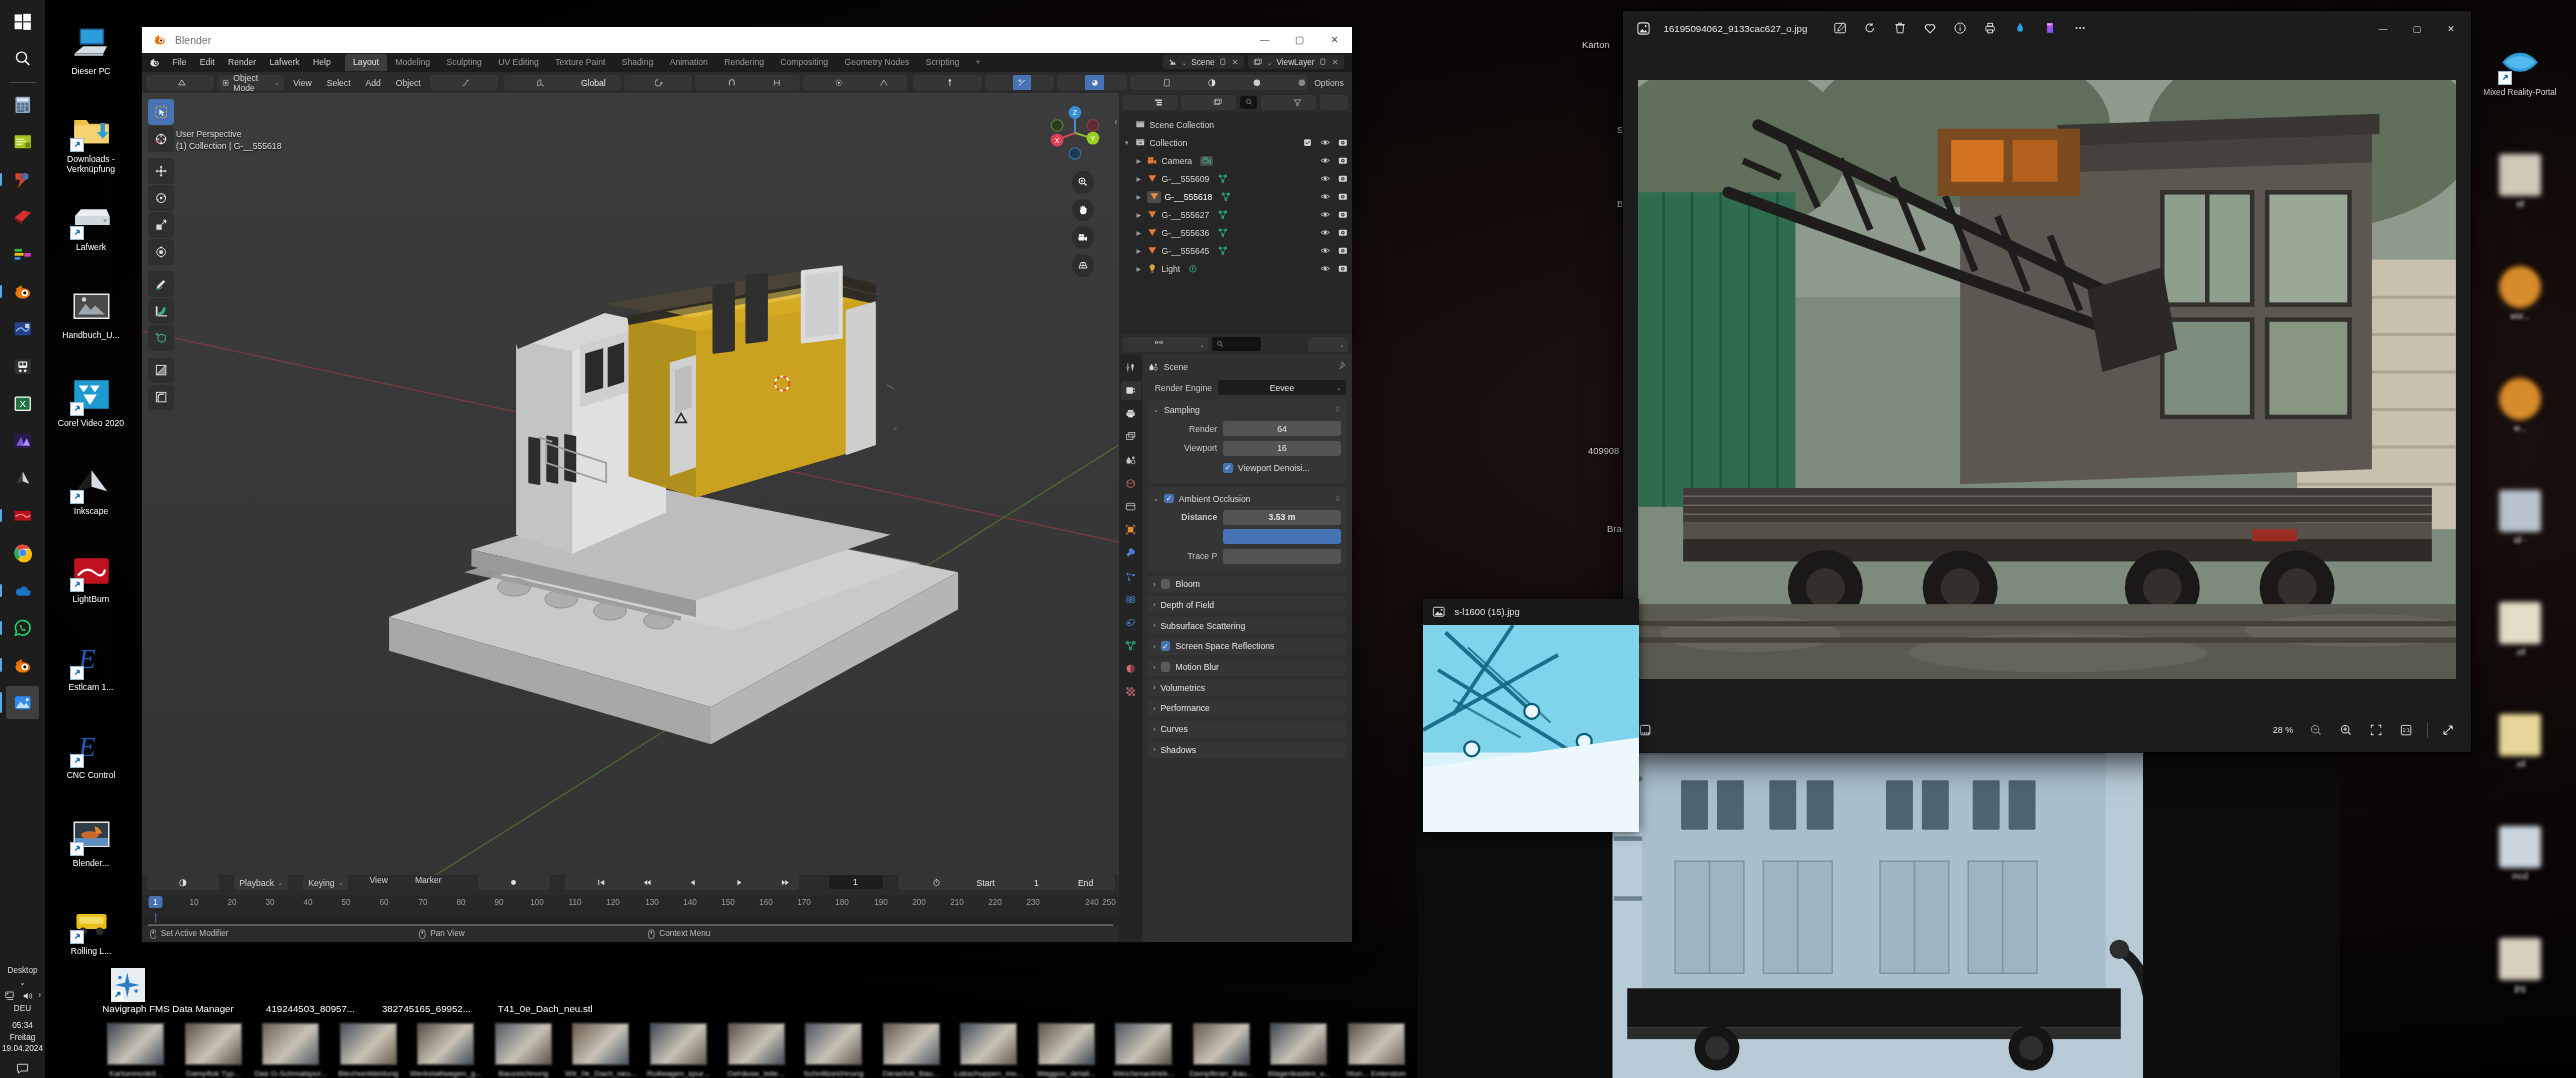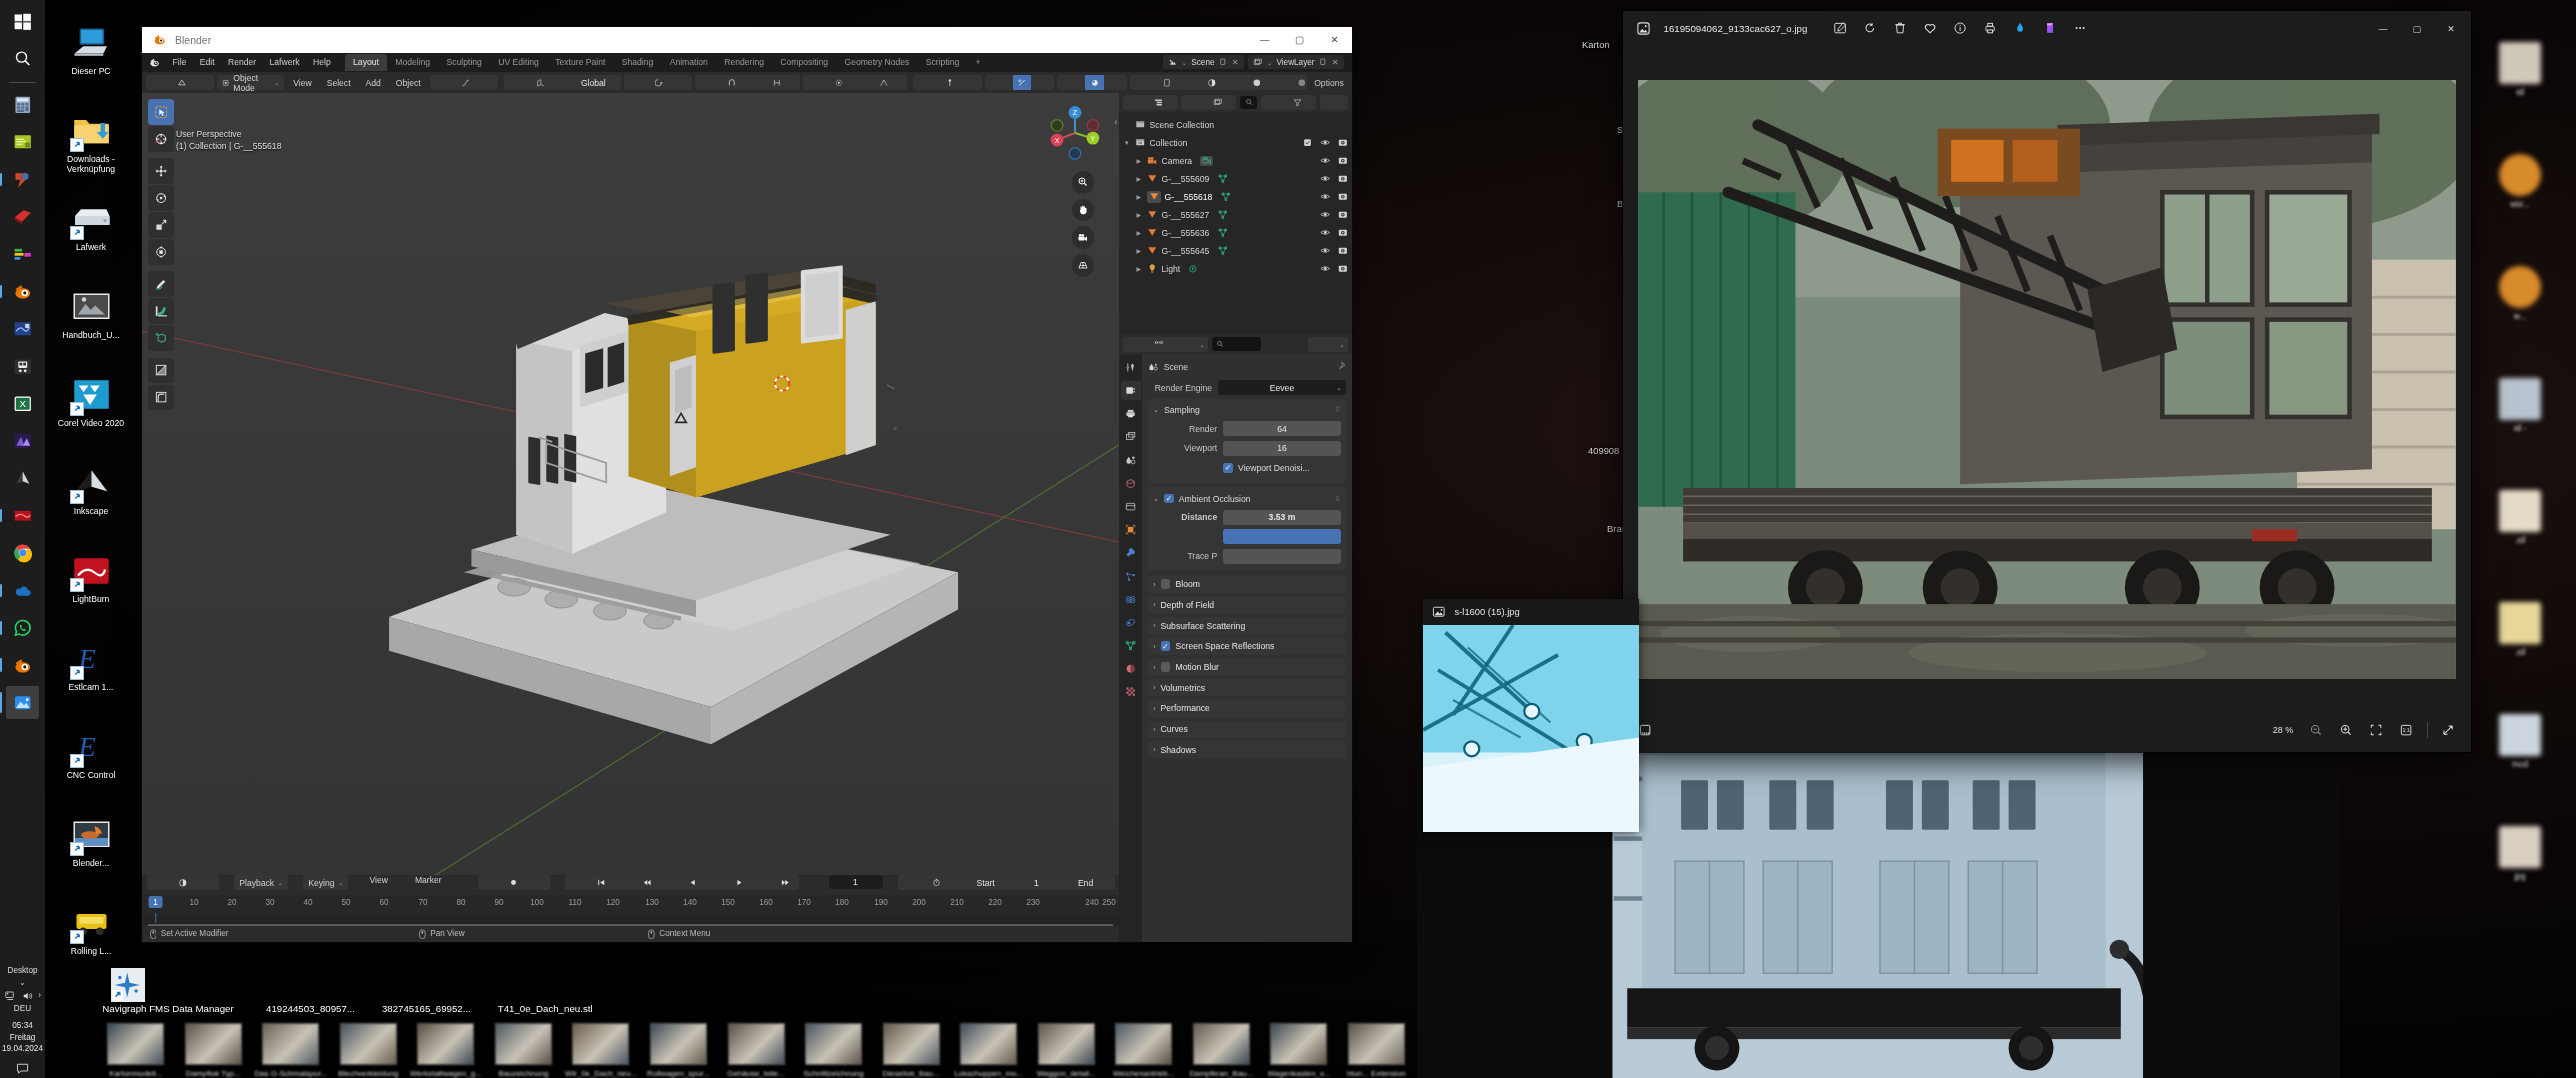--- a/index.html
+++ b/index.html
@@ -514,20 +514,34 @@
     </div>
   </div>
 
   <div class="sidetext" style="left:1582px; top:39px;">Karton</div>
   <div class="sidetext" style="left:1617px; top:124px;">Sc...</div>
   <div class="sidetext" style="left:1617px; top:198px;">Bl...</div>
   <div class="sidetext" style="left:1588px; top:445px;">409908</div>
   <div class="sidetext" style="left:1607px; top:523px;">Braun</div>
 
   <div class="ricons">
+    <div class="ricon sharp">
+      <div class="im" style="filter:none; display:flex; align-items:center; justify-content:center; position:relative;">
+        <svg width="42" height="34" viewBox="0 0 56 46">
+            <path d="M4 22 q10-13 24-13 t24 13 q-10 13-24 13 T4 22z" fill="#2d9cdb"></path>
+            <path d="M8 22 q8-8 20-8 t20 8 q-8 9-20 9 T8 22z" fill="#53b9f0"></path>
+          </svg>
+        <span class="shortcut">
+            <svg viewBox="0 0 12 12">
+              <path d="M9 3 L4 8 M9 3 H5.5 M9 3 V6.5" stroke="#1f6fb8" stroke-width="1.6" fill="none"></path>
+            </svg>
+          </span>
+      </div>
+      <div class="lb" style="filter:none; font-size:8.2px; text-shadow:0 0 2.2px #000;">Mixed Reality-Portal</div>
+    </div>
     <div class="ricon">
         <div class="im" style="background:#cfc9b9;"></div>
         <div class="lb">stl</div>
       </div>
     <div class="ricon">
         <div class="im" style="background:#d88b2a; border-radius:50%;"></div>
         <div class="lb">wür...</div>
       </div>
     <div class="ricon">
         <div class="im" style="background:#d88b2a; border-radius:50%;"></div>

